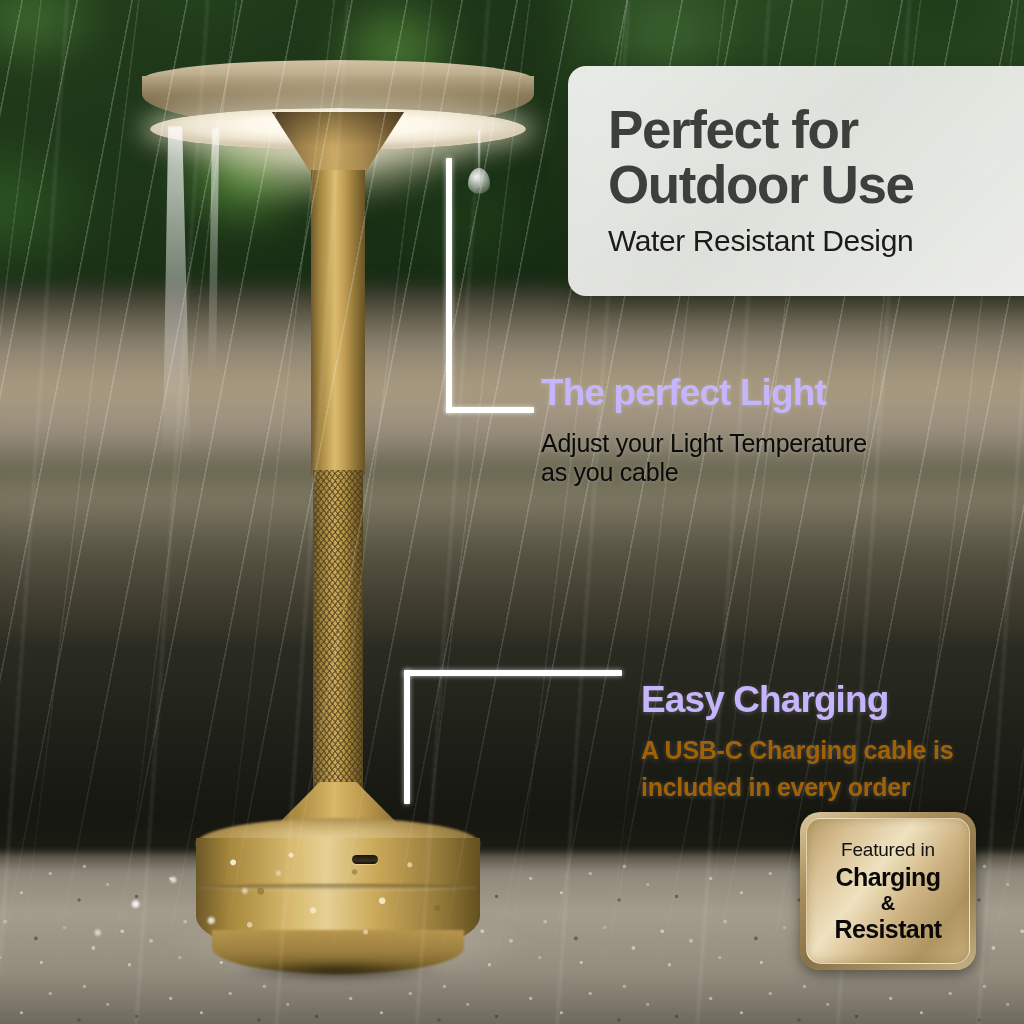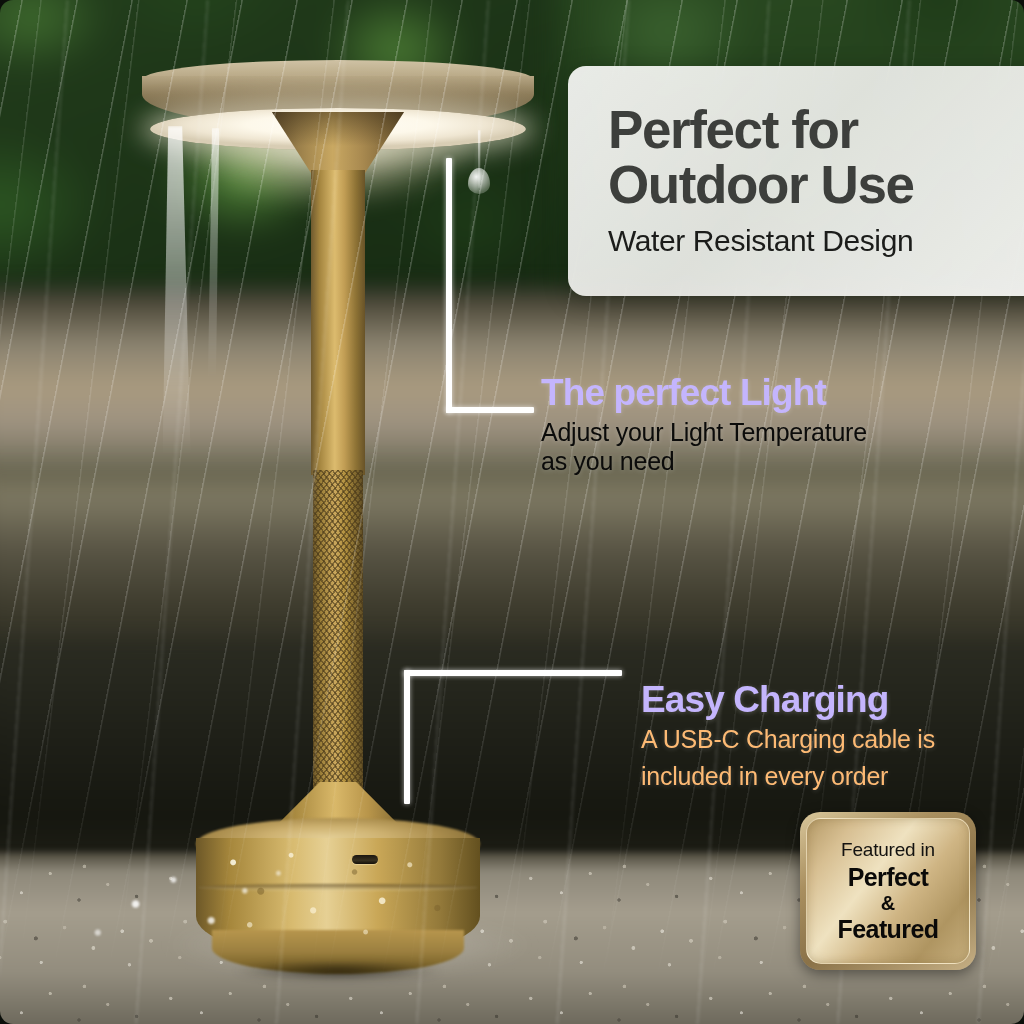--- a/index.html
+++ b/index.html
@@ -12,21 +12,20 @@
     background: #0b0f0a;
     font-family: "Liberation Sans", sans-serif;
   }
 
   #stage {
     position: relative;
     width: 1024px;
     height: 1024px;
     overflow: hidden;
     isolation: isolate;
-    border-radius: 13px;
   }
 
   
   .photo { position: absolute; inset: 0; overflow: hidden; }
 
   
   .foliage {
     position: absolute;
     left: -60px; top: -60px;
     width: 760px; height: 780px;
@@ -397,31 +396,31 @@
   .feature { position: absolute; }
   .feature-title {
     font-size: 37px;
     font-weight: 700;
     line-height: 1.08;
     letter-spacing: -.9px;
     color: #c4b5fd;
     text-shadow: 0 1px 5px rgba(255,255,255,.22);
   }
   .feature-body {
-    margin-top: 5px;
+    margin-top: 16px;
     font-size: 25px;
     font-weight: 400;
     line-height: 1.17;
     letter-spacing: -.25px;
     color: #0b0b0a;
     text-shadow: 0 1px 5px rgba(255,255,255,.2);
   }
   #feature-light { left: 541px; top: 373px; width: 430px; }
   #feature-charging { left: 641px; top: 680px; width: 380px; }
-  #feature-charging .feature-body { color: #fdba74; }
+  #feature-charging .feature-body { color: #a16207; font-weight: bold; }
 
   
   #featured-badge {
     position: absolute;
     left: 800px; top: 812px;
     width: 176px; height: 158px;
     border-radius: 20px;
     padding: 6px;
     background: linear-gradient(150deg, #d9c79b 0%, #a98f5f 30%, #8a7248 60%, #c6b085 100%);
     box-shadow: 0 4px 14px rgba(0,0,0,.45);
@@ -517,31 +516,31 @@
 
   <div id="hero-card">
     <div class="hero-title">Perfect for</div>
     <div class="hero-title">Outdoor Use</div>
     <div class="hero-sub">Water Resistant Design</div>
   </div>
 
   <div class="feature" id="feature-light">
     <div class="feature-title">The perfect Light</div>
     <div class="feature-body">Adjust your Light Temperature</div>
-    <div class="feature-body" style="margin-top:0">as you need</div>
+    <div class="feature-body" style="margin-top:0">as you cable</div>
   </div>
 
   <div class="feature" id="feature-charging">
     <div class="feature-title">Easy Charging</div>
     <div class="feature-body">A USB-C Charging cable is</div>
     <div class="feature-body" style="margin-top:8px">included in every order</div>
   </div>
 
   <div id="featured-badge">
     <div class="badge-inner">
       <div class="badge-pre">Featured in</div>
-      <div class="badge-name">Perfect</div>
+      <div class="badge-name">Charging</div>
       <div class="badge-amp">&amp;</div>
-      <div class="badge-name">Featured</div>
+      <div class="badge-name">Resistant</div>
     </div>
   </div>
 
 </div>
 
 </body></html>

